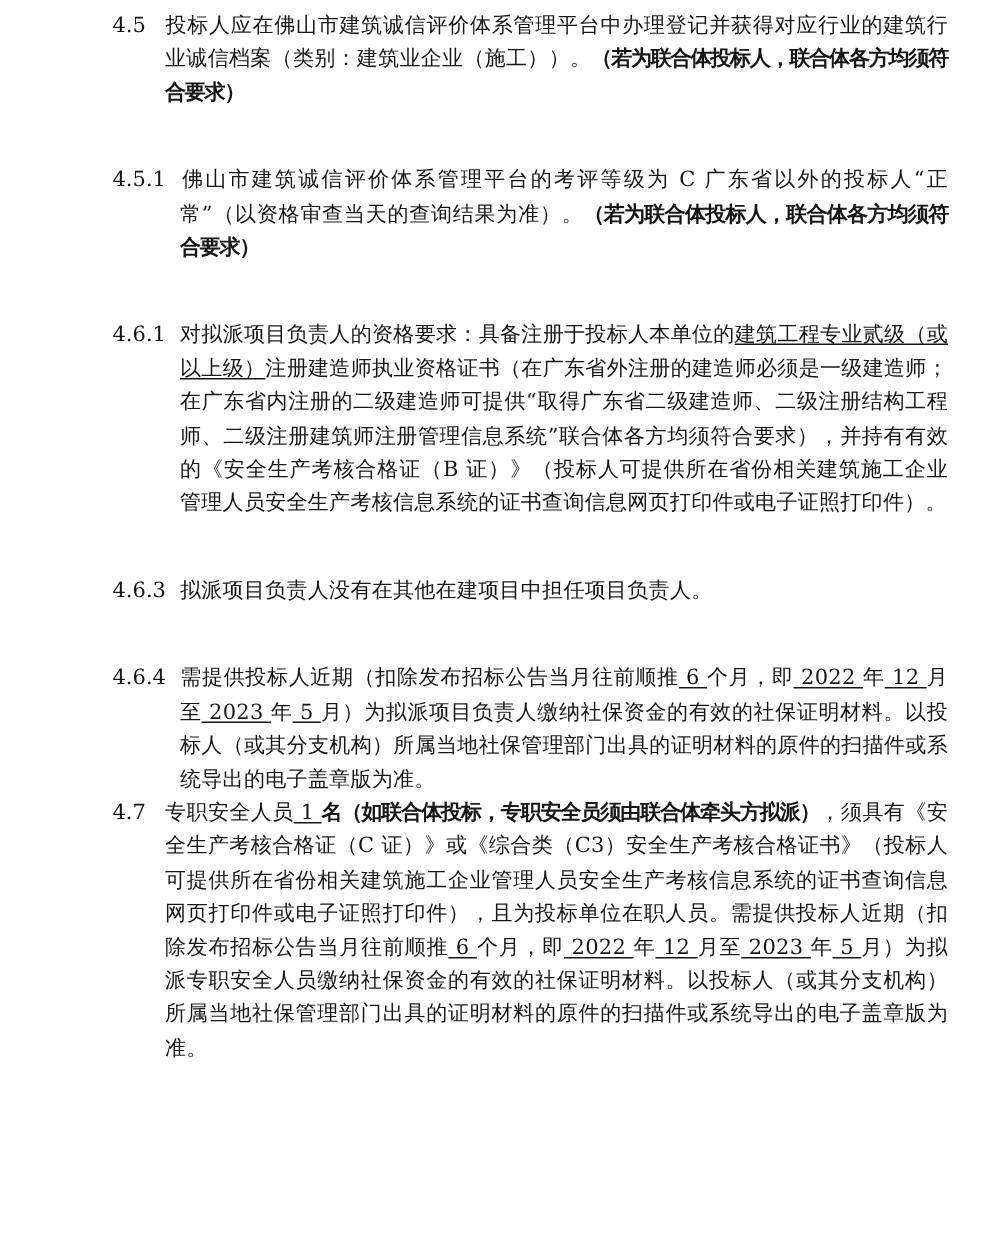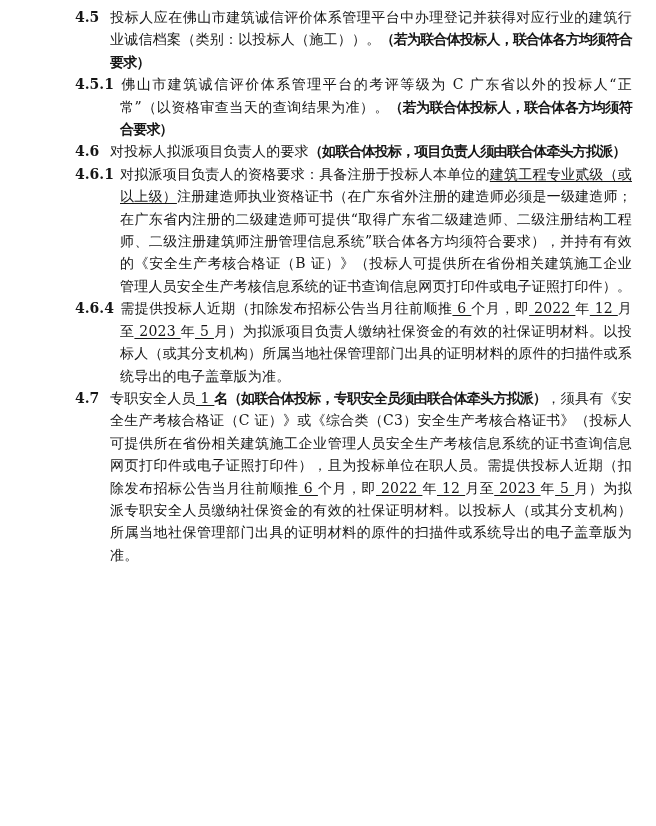--- a/index.html
+++ b/index.html
@@ -25,40 +25,39 @@
   .sec {
     margin: 0;
     padding: 0;
   }
   .sec.lv2 { padding-left: 35px; text-indent: -35px; }
   .sec.lv3 { padding-left: 45px; text-indent: -45px; }
   .num {
     display: inline-block;
     text-indent: 0;
     letter-spacing: 0;
-    font-weight: bold;
   }
   .lv2 .num { width: 35px; }
-  .lv3 .num { width: 45px; }
+  .lv3 .num { width: 45px; margin-top: 36px; }
   .runs { text-indent: 0; }
   .b {
     font-family: "DejaVu Sans", "Liberation Sans", sans-serif;
     font-weight: 700;
     letter-spacing: -0.8px;
   }
   .u {
     text-decoration: underline;
     text-underline-offset: 2px;
   }
 </style>
 </head>
 <body>
 
 <div class="page">
   <div class="doc-body">
-      <p class="sec lv2"><span class="num">4.5</span><span class="runs"><span>投标人应在佛山市建筑诚信评价体系管理平台中办理登记并获得对应行业的建筑行业诚信档案（类别：以投标人（施工））。</span><span class="b">（若为联合体投标人，联合体各方均须符合要求）</span></span></p>
+      <p class="sec lv2"><span class="num">4.5</span><span class="runs"><span>投标人应在佛山市建筑诚信评价体系管理平台中办理登记并获得对应行业的建筑行业诚信档案（类别：建筑业企业（施工））。</span><span class="b">（若为联合体投标人，联合体各方均须符合要求）</span></span></p>
       <p class="sec lv3"><span class="num">4.5.1</span><span class="runs"><span>佛山市建筑诚信评价体系管理平台的考评等级为 C 广东省以外的投标人“正常”（以资格审查当天的查询结果为准）。</span><span class="b">（若为联合体投标人，联合体各方均须符合要求）</span></span></p>
-      <p class="sec lv2"><span class="num">4.6</span><span class="runs"><span>对投标人拟派项目负责人的要求</span><span class="b">（如联合体投标，项目负责人须由联合体牵头方拟派）</span></span></p>
       <p class="sec lv3"><span class="num">4.6.1</span><span class="runs"><span>对拟派项目负责人的资格要求：具备注册于投标人本单位的</span><span class="u">建筑工程专业贰级（或以上级）</span><span>注册建造师执业资格证书（在广东省外注册的建造师必须是一级建造师；在广东省内注册的二级建造师可提供“取得广东省二级建造师、二级注册结构工程师、二级注册建筑师注册管理信息系统”联合体各方均须符合要求），并持有有效的《安全生产考核合格证（B 证）》（投标人可提供所在省份相关建筑施工企业管理人员安全生产考核信息系统的证书查询信息网页打印件或电子证照打印件）。</span></span></p>
+      <p class="sec lv3"><span class="num">4.6.3</span><span class="runs"><span>拟派项目负责人没有在其他在建项目中担任项目负责人。</span></span></p>
       <p class="sec lv3"><span class="num">4.6.4</span><span class="runs"><span>需提供投标人近期（扣除发布招标公告当月往前顺推</span><span class="u"> 6 </span><span>个月，即</span><span class="u"> 2022 </span><span>年</span><span class="u"> 12 </span><span>月至</span><span class="u"> 2023 </span><span>年</span><span class="u"> 5 </span><span>月）为拟派项目负责人缴纳社保资金的有效的社保证明材料。以投标人（或其分支机构）所属当地社保管理部门出具的证明材料的原件的扫描件或系统导出的电子盖章版为准。</span></span></p>
       <p class="sec lv2"><span class="num">4.7</span><span class="runs"><span>专职安全人员</span><span class="u"> 1 </span><span class="b">名（如联合体投标，专职安全员须由联合体牵头方拟派）</span><span>，须具有《安全生产考核合格证（C 证）》或《综合类（C3）安全生产考核合格证书》（投标人可提供所在省份相关建筑施工企业管理人员安全生产考核信息系统的证书查询信息网页打印件或电子证照打印件），且为投标单位在职人员。需提供投标人近期（扣除发布招标公告当月往前顺推</span><span class="u"> 6 </span><span>个月，即</span><span class="u"> 2022 </span><span>年</span><span class="u"> 12 </span><span>月至</span><span class="u"> 2023 </span><span>年</span><span class="u"> 5 </span><span>月）为拟派专职安全人员缴纳社保资金的有效的社保证明材料。以投标人（或其分支机构）所属当地社保管理部门出具的证明材料的原件的扫描件或系统导出的电子盖章版为准。</span></span></p>
     </div>
 </div>
 
 </body></html>

